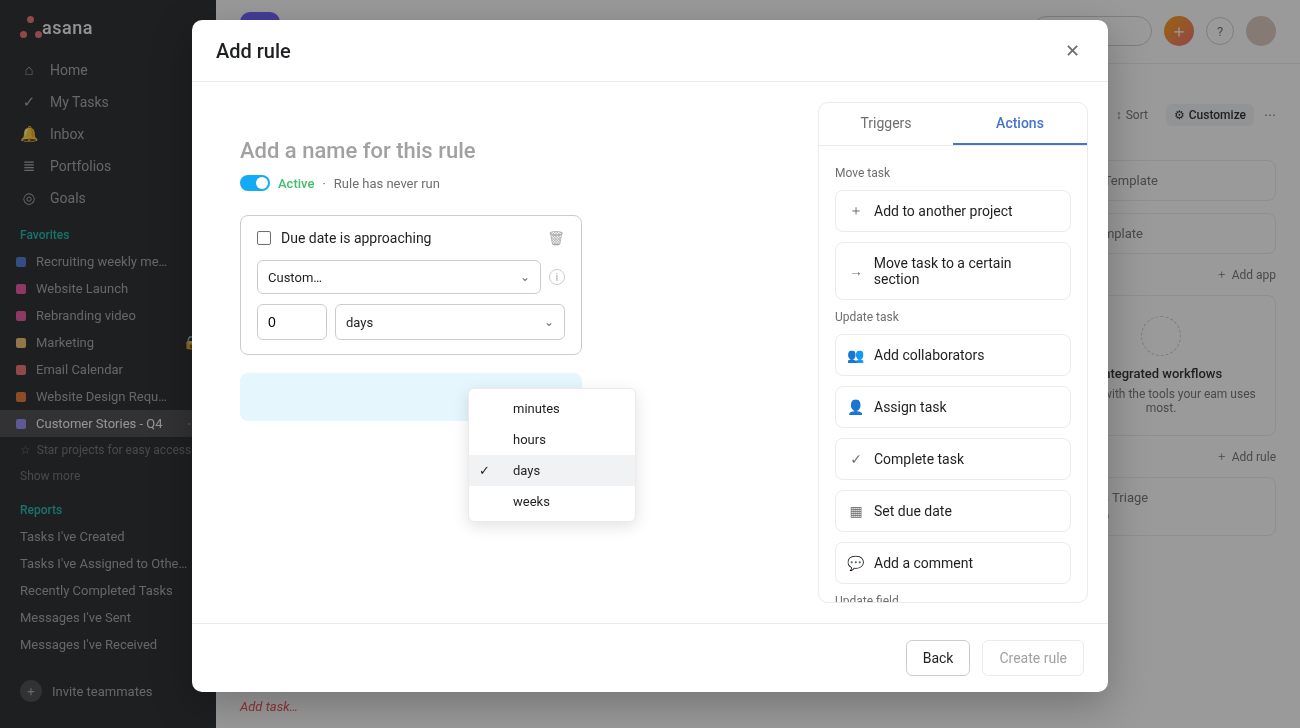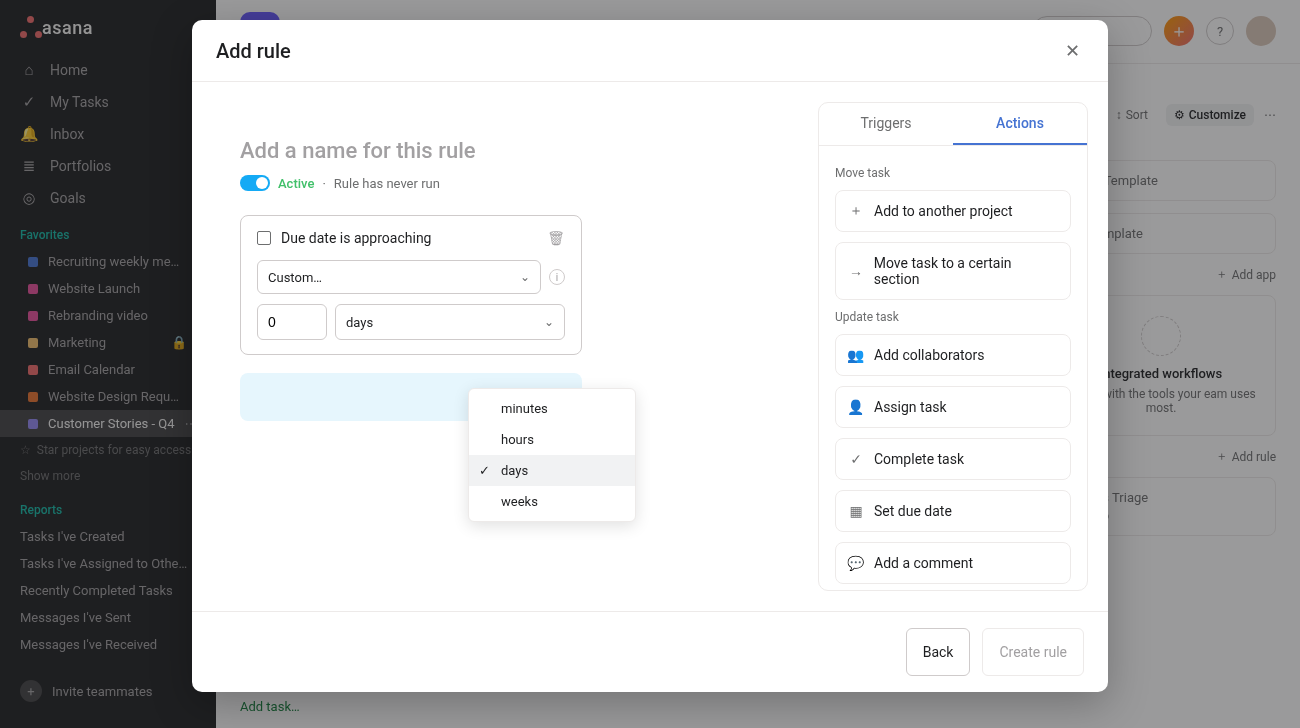--- a/index.html
+++ b/index.html
@@ -10,38 +10,38 @@
   .logo { display:flex; align-items:center; padding:0 20px 16px; color:#f06a6a; }
   .logo-dots { width:22px; height:22px; position:relative; }
   .logo-dots span { position:absolute; width:7px; height:7px; border-radius:50%; background:#f06a6a; }
   .logo-dots span:nth-child(1){ top:0; left:7px; }
   .logo-dots span:nth-child(2){ bottom:0; left:0; }
   .logo-dots span:nth-child(3){ bottom:0; right:0; }
   .logo-text { font-size:18px; font-weight:500; color:#f5f4f3; letter-spacing:0.5px; }
   .nav-item { display:flex; align-items:center; gap:12px; padding:7px 20px; cursor:pointer; font-size:14px; }
   .nav-item .glyph { width:18px; text-align:center; font-size:15px; color:#a2a0a2; }
   .side-section { padding:14px 20px 6px; font-size:12px; color:#14b8a6; font-weight:500; }
-  .proj-item { display:flex; align-items:center; gap:10px; padding:6px 28px; font-size:13px; white-space:nowrap; overflow:hidden; text-overflow:ellipsis; }
+  .proj-item { display:flex; align-items:center; gap:10px; padding:6px 16px; font-size:13px; white-space:nowrap; overflow:hidden; text-overflow:ellipsis; }
   .proj-item .sq { width:10px; height:10px; border-radius:2px; flex-shrink:0; }
   .proj-item.active { background:#424244; color:#f5f4f3; }
   .star-hint { padding:6px 20px; font-size:12px; color:#6d6e6f; display:flex; gap:6px; align-items:center; }
   .showmore { padding:6px 20px; font-size:12px; color:#6d6e6f; }
   .report-item { padding:6px 20px; font-size:13px; white-space:nowrap; overflow:hidden; text-overflow:ellipsis; }
   .invite { margin-top:auto; display:flex; align-items:center; gap:10px; padding:10px 20px; font-size:13px; }
   .invite .ic { width:22px; height:22px; border-radius:50%; background:#424244; display:flex; align-items:center; justify-content:center; color:#a2a0a2; }
 
   .main { flex:1; display:flex; flex-direction:column; background:#fff; }
   .topbar { height:64px; display:flex; align-items:center; padding:0 24px; gap:14px; border-bottom:1px solid #edeae9; }
   .proj-icon { width:40px; height:40px; border-radius:10px; background:#6457f9; display:flex; align-items:center; justify-content:center; }
   .proj-icon span { width:18px; height:2px; background:#fff; box-shadow:0 -5px 0 #fff, 0 5px 0 #fff; }
   .proj-title { font-size:18px; font-weight:500; color:#1e1f21; }
   .title-icons { display:flex; align-items:center; gap:10px; color:#6d6e6f; }
   .status-dot { width:8px; height:8px; border-radius:50%; background:#58a182; }
   .board-cell { padding:14px 24px; color:#6d6e6f; font-size:13px; }
-  .addtask { color:#15803d; }
+  .addtask { color:#ef4444;font-style:italic; }
 
   .toolbar-right { position:absolute; right:24px; top:104px; display:flex; align-items:center; gap:10px; color:#6d6e6f; font-size:12px; }
   .toolbar-right .tb { display:flex; align-items:center; gap:4px; padding:4px 8px; border-radius:6px; }
   .toolbar-right .tb.customize { background:#f1f2f3; color:#1e1f21; font-weight:500; }
   .right-cards { position:absolute; right:24px; top:160px; width:230px; display:flex; flex-direction:column; gap:12px; color:#6d6e6f; }
   .right-card { border:1px solid #edeae9; border-radius:8px; padding:12px 14px; background:#fff; font-size:13px; }
   .right-card.big { text-align:center; padding:20px 14px; }
   .right-add { text-align:right; font-size:12px; color:#6d6e6f; display:flex; justify-content:flex-end; gap:4px; align-items:center; }
   .triage { border:1px solid #edeae9; border-radius:8px; padding:12px 14px; background:#fff; }
   .triage .sub { color:#6d6e6f; font-size:12px; margin-top:4px; }
@@ -74,36 +74,36 @@
   .sel { border:1px solid #cfcbcb; border-radius:6px; height:34px; display:flex; align-items:center; padding:0 10px; font-size:13px; background:#fff; cursor:pointer; justify-content:space-between; }
   .sel .chev { color:#6d6e6f; font-size:12px; }
   .sel-row { display:flex; align-items:center; gap:8px; margin-bottom:10px; }
   .info-ic { width:16px; height:16px; border:1px solid #cfcbcb; border-radius:50%; color:#a2a0a2; font-size:10px; display:flex; align-items:center; justify-content:center; }
   .num-input { width:70px; height:36px; border:1px solid #cfcbcb; border-radius:6px; padding:0 10px; font-size:14px; }
   .unit-row { display:flex; gap:8px; align-items:center; }
   .unit-sel { flex:1; }
   .action-ghost { margin-top:18px; width:342px; height:48px; border-radius:8px; background:#e6f6fd; }
 
   .dropdown { position:absolute; left:276px; top:306px; width:168px; background:#fff; border:1px solid #edeae9; border-radius:6px; box-shadow:0 4px 16px rgba(0,0,0,0.12); padding:4px 0; z-index:5; }
-  .dd-item { padding:8px 16px 8px 32px; font-size:13px; cursor:pointer; position:relative; }
+  .dd-item { padding:8px 16px 8px 44px; font-size:13px; cursor:pointer; position:relative; }
   .dd-item.sel-active { background:#f1f2f3; }
   .dd-item .check { position:absolute; left:10px; top:8px; font-size:13px; }
 
   
   .panel { width:270px; margin:20px 20px 20px 0; border:1px solid #edeae9; border-radius:10px; display:flex; flex-direction:column; overflow:hidden; }
   .ptabs { display:flex; border-bottom:1px solid #edeae9; }
   .ptab { flex:1; text-align:center; padding:12px 0; font-size:14px; color:#6d6e6f; cursor:pointer; }
   .ptab.active { color:#4573d2; font-weight:500; border-bottom:2px solid #4573d2; }
   .pbody { padding:12px 16px; overflow-y:auto; }
   .pcat { font-size:12px; color:#6d6e6f; margin:8px 0 10px; }
   .paction { border:1px solid #edeae9; border-radius:8px; padding:12px 12px; display:flex; align-items:center; gap:10px; font-size:14px; margin-bottom:10px; cursor:pointer; }
   .paction .pic { width:16px; height:16px; color:#6d6e6f; display:flex; align-items:center; justify-content:center; font-size:14px; }
 
   .modal-foot { border-top:1px solid #edeae9; padding:16px 24px; display:flex; justify-content:flex-end; gap:12px; }
-  .btn { height:48px; padding:0 16px; border-radius:6px; font-size:14px; display:flex; align-items:center; cursor:pointer; }
+  .btn { height:36px; padding:0 16px; border-radius:6px; font-size:14px; display:flex; align-items:center; cursor:pointer; }
   .btn-back { border:1px solid #cfcbcb; background:#fff; }
   .btn-create { border:1px solid #edeae9; background:#fff; color:#a2a0a2; cursor:not-allowed; }
 </style>
 </head>
 <body>
 
 <div class="app">
 
   <aside class="sidebar">
     <div class="logo">

